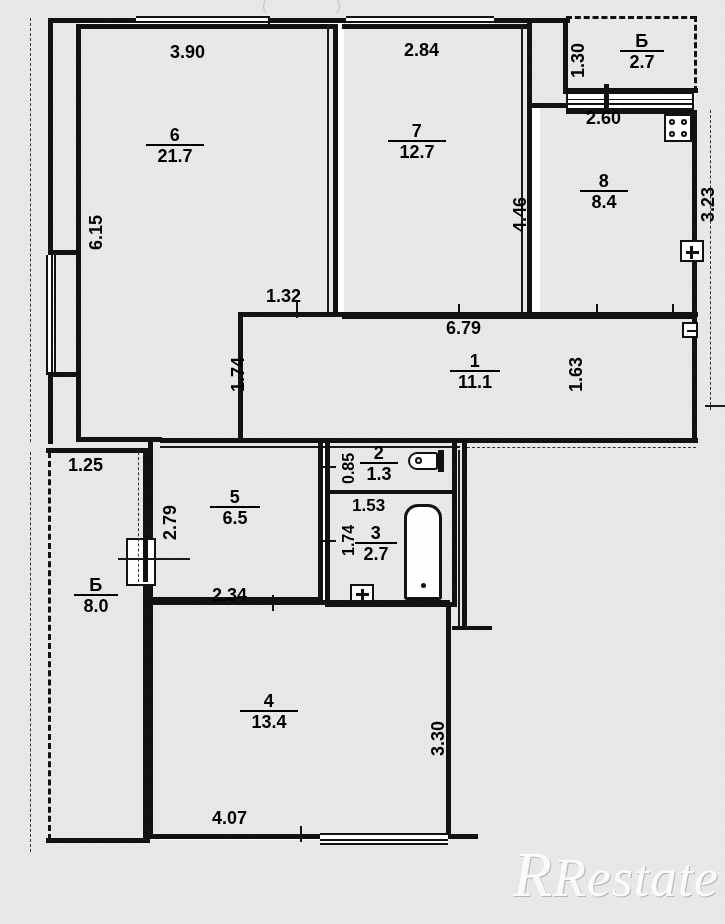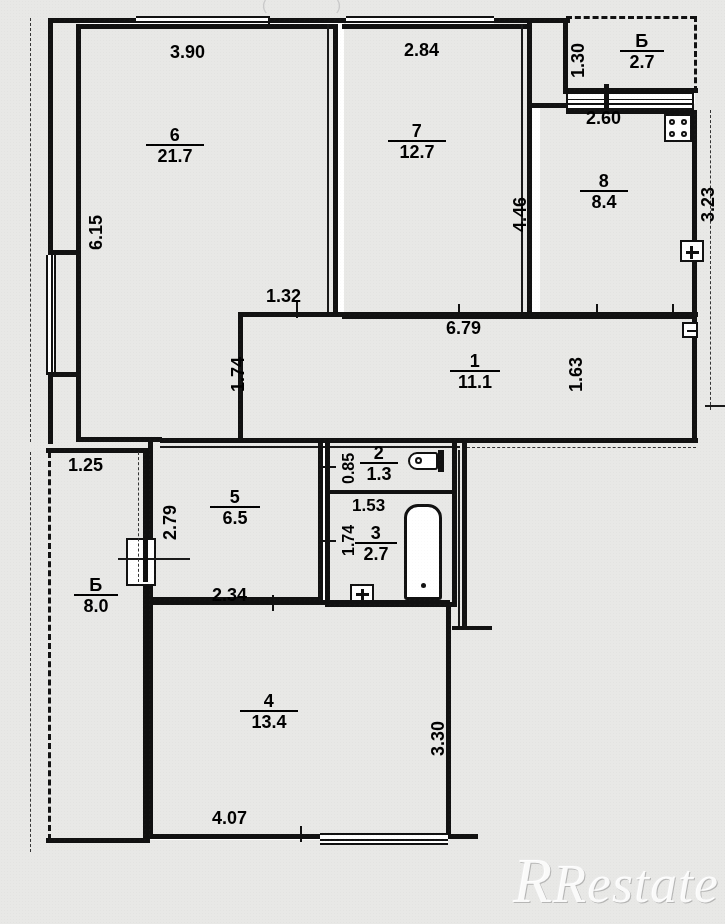--- a/index.html
+++ b/index.html
@@ -53,21 +53,21 @@
 
   .hatch{position:absolute;background:#fff;border:2px solid #111;box-sizing:border-box;}
   .hatch::before,.hatch::after{content:"";position:absolute;left:0;right:0;height:1.5px;background:#111;}
   .hatch::before{top:33%;} .hatch::after{top:66%;}
 
   
   .tick{position:absolute;background:#111;width:2px;}
   .tickh{position:absolute;background:#111;height:2px;}
 
   
-  #wm{position:absolute;right:6px;bottom:6px;font-family:"Liberation Serif",serif;
+  #wm{position:absolute;right:6px;bottom:12px;font-family:"Liberation Serif",serif;
       font-size:54px;font-style:italic;color:rgba(255,255,255,0.92);
       text-shadow:1px 1px 0 rgba(140,140,140,.55),-1px -1px 0 rgba(235,235,235,.6);
       letter-spacing:1px;pointer-events:none;user-select:none;}
   #wm .r{font-size:64px;}
   .noise{position:absolute;inset:0;pointer-events:none;
          background:
            radial-gradient(rgba(0,0,0,0.018) 1px, transparent 1px),
            radial-gradient(rgba(255,255,255,0.02) 1px, transparent 1px);
          background-size:3px 3px, 5px 5px;background-position:0 0, 2px 2px;}
   .topmark{position:absolute;color:#c9c9c9;font-size:15px;font-family:"Liberation Sans",sans-serif;}

